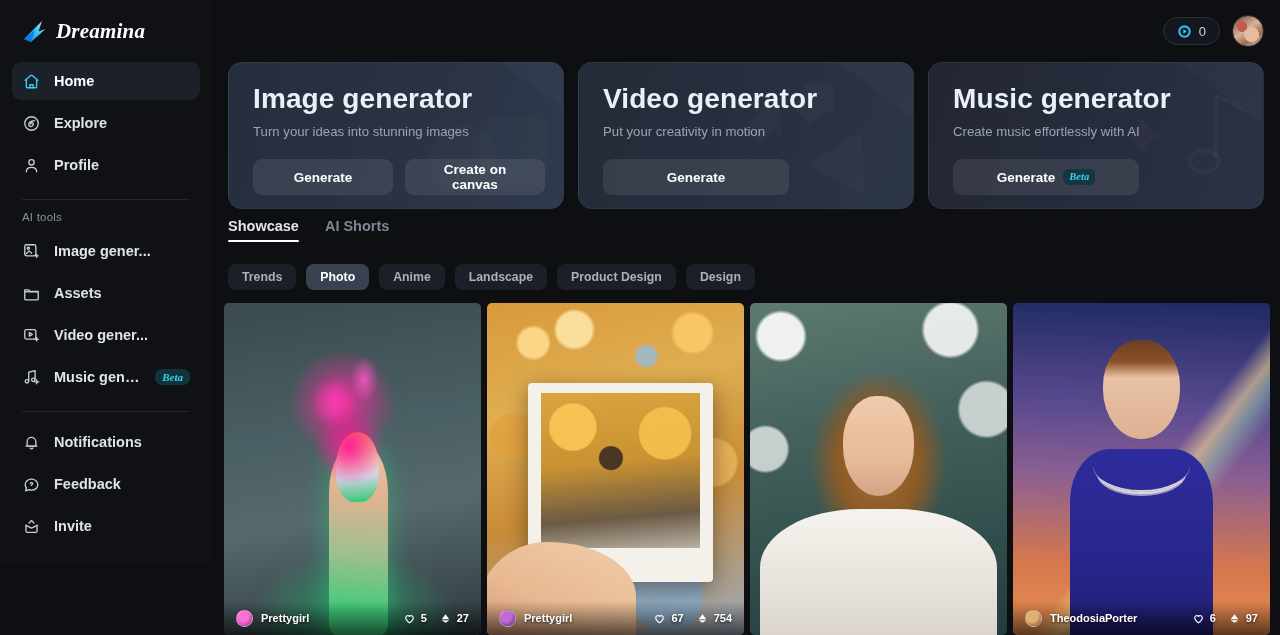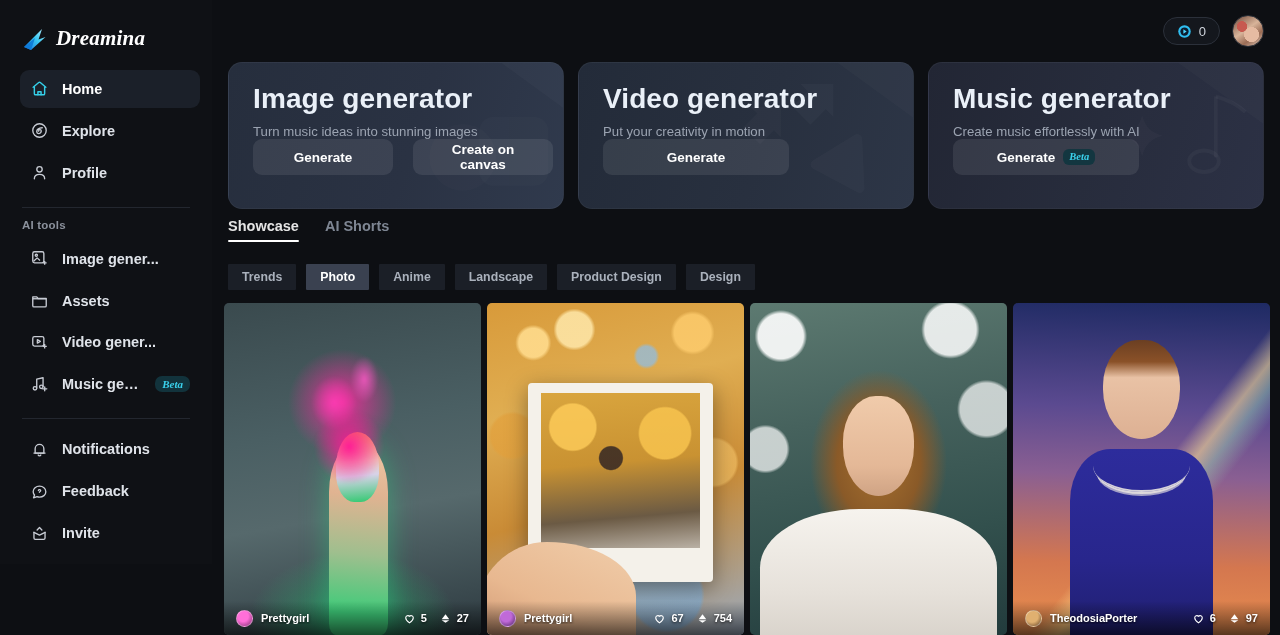--- a/index.html
+++ b/index.html
@@ -13,52 +13,51 @@
   }
 
   .app { position: relative; width: 1280px; height: 635px; display: flex; }
 
   
   .sidebar {
     width: 212px; height: 564px;
     background: #0f1115;
     flex: 0 0 212px;
     display: flex; flex-direction: column;
-    padding: 8px 12px;
+    padding: 0 12px;
     position: relative;
     z-index: 5;
   }
   .brand {
     height: 62px; display: flex; align-items: center; gap: 8px;
     padding-left: 10px;
   }
   .brand-mark { width: 26px; height: 26px; display: block; flex: 0 0 26px; }
   .brand-name {
     font-family: "Liberation Serif", serif;
     font-style: italic; font-weight: 700;
     font-size: 21px; letter-spacing: .2px; color: #fff;
   }
 
   .nav-item {
     display: flex; align-items: center; gap: 13px;
     height: 38px; padding: 0 10px; margin-bottom: 4px;
     border-radius: 9px; cursor: pointer;
     color: #dfe3e9; font-size: 14.5px; font-weight: 600;
     white-space: nowrap;
-    margin-left: 8px;
   }
   .nav-item.active { background: #1b2029; }
   .nav-item.active .nav-label { color: #ffffff; }
   .nav-ico { width: 19px; height: 19px; flex: 0 0 19px; display: block; color: #c8ccd4; }
   .nav-item.active .nav-ico { color: #35cfe8; }
   .nav-label { flex: 1 1 auto; overflow: hidden; text-overflow: ellipsis; }
 
   .sb-divider { height: 1px; background: #23272f; margin: 11px 10px 11px 10px; }
   .sb-section {
-    font-size: 11.5px; color: #8b919c; font-weight: 700;
+    font-size: 11.5px; color: #8b919c; font-weight: 400;
     padding: 0 10px 9px 10px; letter-spacing: .2px;
   }
   .badge-beta {
     font-family: "Liberation Serif", serif;
     font-style: italic; font-weight: 700;
     font-size: 11px; color: #3ad1ec;
     background: #12333c; border-radius: 7px;
     padding: 2px 7px 2px 7px; line-height: 1.1;
     flex: 0 0 auto;
   }
@@ -109,21 +108,21 @@
   .hero-deco { position: absolute; inset: 0; pointer-events: none; opacity: .5; }
   .hero-title {
     position: relative; font-size: 28px; font-weight: 700;
     color: #eaf0f8; letter-spacing: .1px;
   }
   .hero-sub {
     position: relative; margin-top: 9px;
     font-size: 13.2px; color: #9ba3b1;
   }
   .hero-actions {
-    position: relative; display: flex; gap: 20px;
+    position: relative; margin-top: 20px; display: flex; gap: 12px;
   }
   .hero-btn {
     height: 36px; min-width: 140px; padding: 0 22px;
     border-radius: 9px; border: none; cursor: pointer;
     background: rgba(255,255,255,.085);
     color: #fff; font-size: 13.5px; font-weight: 700;
     font-family: "Liberation Sans", sans-serif;
     display: inline-flex; align-items: center; justify-content: center; gap: 8px;
   }
   .hero-btn.wide { min-width: 186px; }
@@ -147,21 +146,21 @@
     content: ""; position: absolute; left: 0; right: 0; bottom: 0;
     height: 2px; background: #ffffff; border-radius: 2px;
   }
 
   
   .chips {
     position: absolute; top: 264px; left: 16px; right: 16px;
     display: flex; gap: 10px;
   }
   .chip {
-    height: 26px; padding: 0 14px; border-radius: 1px;
+    height: 26px; padding: 0 14px; border-radius: 8px;
     background: #1b1f27; color: #aab1bc;
     font-size: 12.3px; font-weight: 700; cursor: pointer;
     display: inline-flex; align-items: center;
   }
   .chip.active { background: #3a4150; color: #ffffff; }
 
   
   .gallery {
     position: absolute; top: 303px; left: 12px; right: 10px; bottom: 0;
     display: flex; gap: 6px;
@@ -426,21 +425,21 @@
 
     <section class="hero">
 
       <div class="hero-card c1">
         <svg class="hero-deco" viewBox="0 0 340 147" preserveAspectRatio="none">
           <path d="M250 -20 L360 60 L360 0 Z" fill="rgba(255,255,255,.05)"></path>
           <rect x="255" y="55" width="70" height="70" rx="14" fill="rgba(255,255,255,.035)"></rect>
           <circle cx="238" cy="96" r="34" fill="rgba(255,255,255,.028)"></circle>
         </svg>
         <div class="hero-title">Image generator</div>
-        <div class="hero-sub">Turn music ideas into stunning images</div>
+        <div class="hero-sub">Turn your ideas into stunning images</div>
         <div class="hero-actions">
           <button class="hero-btn">
             <span>Generate</span>
           </button>
           <button class="hero-btn">
             <span>Create on canvas</span>
           </button>
         </div>
       </div>
 

